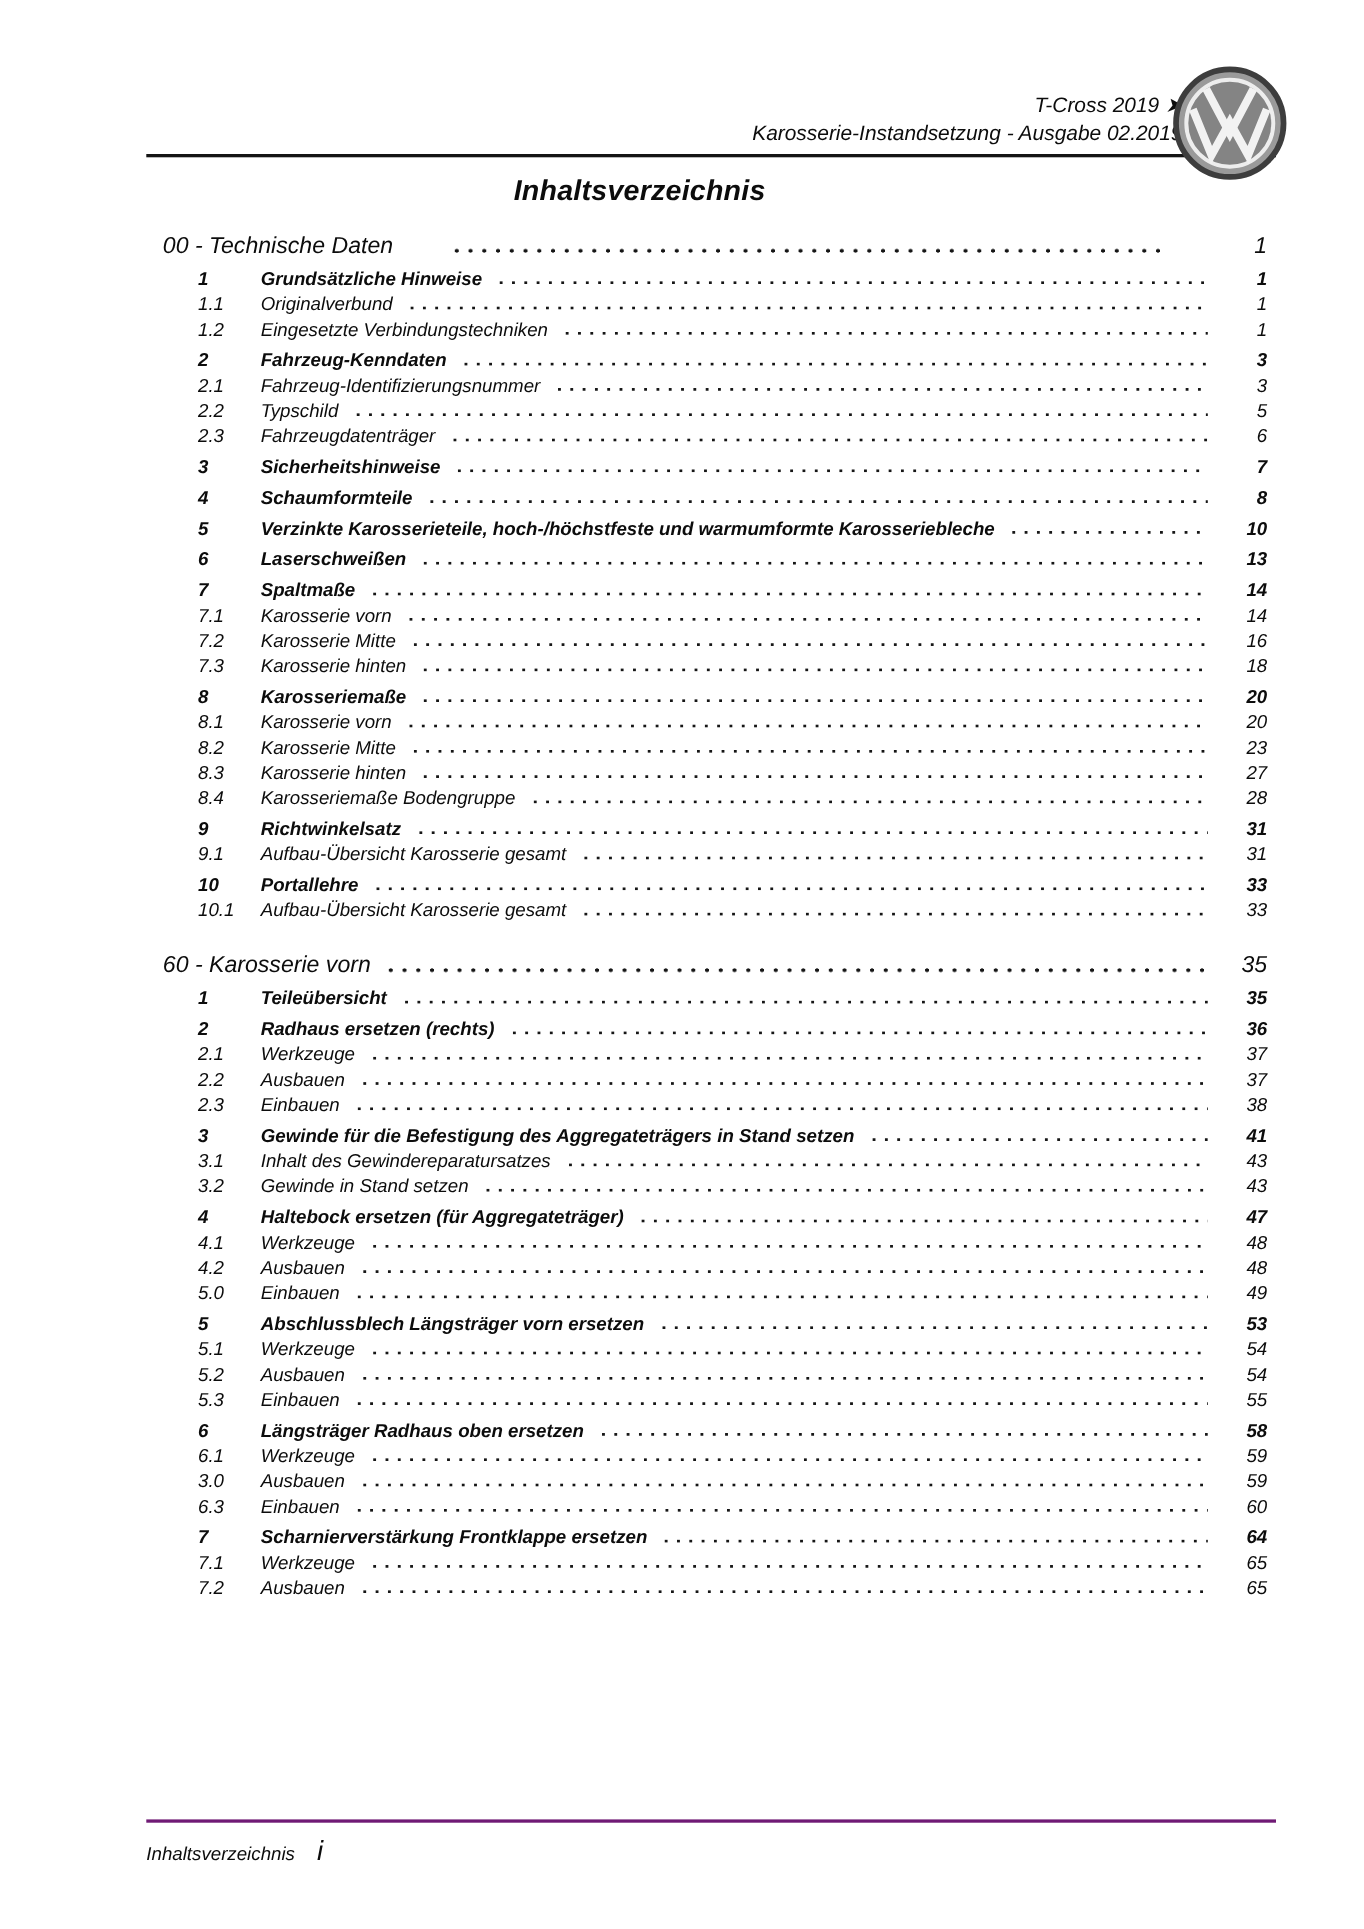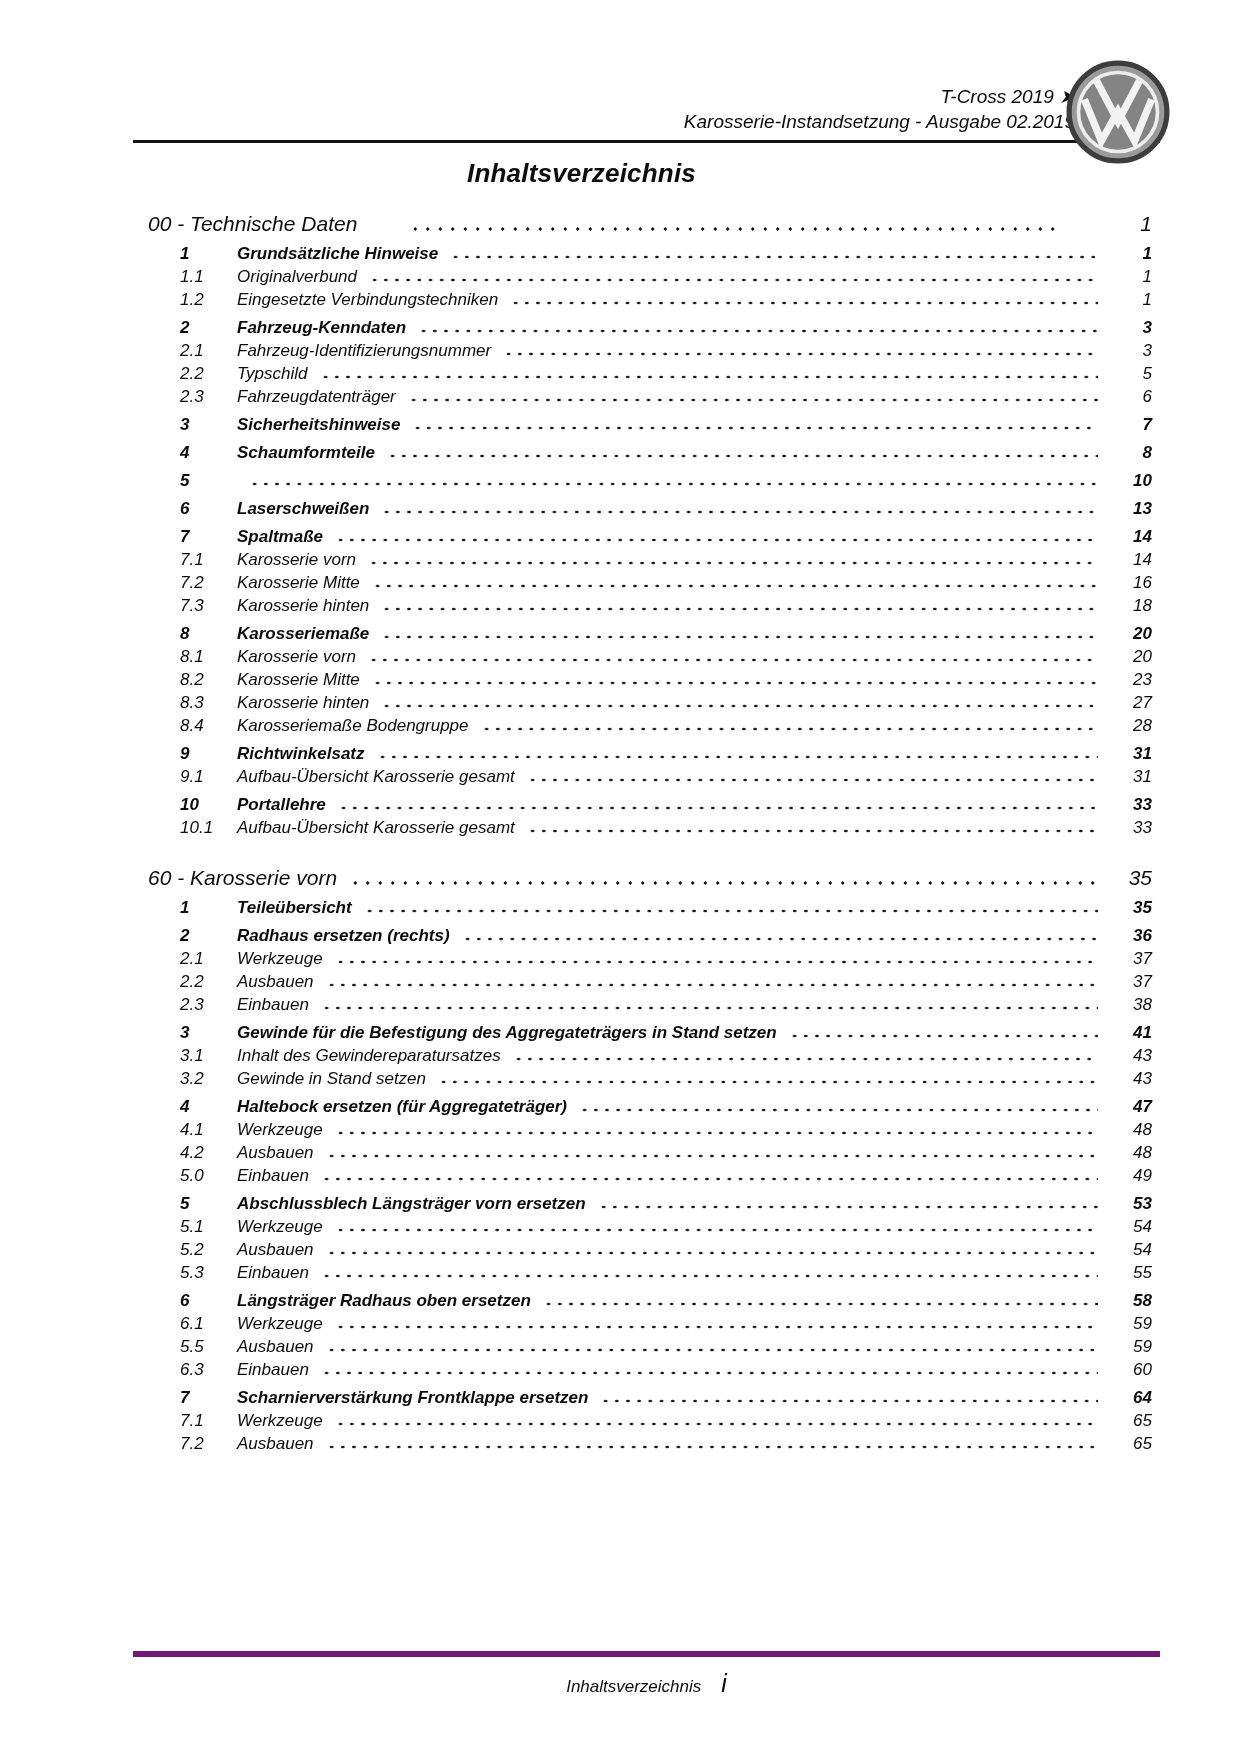--- a/index.html
+++ b/index.html
@@ -31,21 +31,21 @@
     margin:0 6px 0 10px;
     background-image: radial-gradient(circle, #161616 1.45px, rgba(0,0,0,0) 1.6px);
     background-size:11.2px 4px; background-repeat:repeat-x; background-position:2px 50%;
   }
   .section-row .leader { background-image: radial-gradient(circle, #161616 1.6px, rgba(0,0,0,0) 1.75px); background-size:12.5px 4px; }
   .pagenum { flex:0 0 48px; text-align:right; }
 
   
   footer {
     position:absolute; left:133px; right:80px; bottom:56px;
-    border-top:6px solid #701a75; padding-top:12px; text-align:center; font-size:17px;
+    border-top:3px solid #701a75; padding-top:12px; text-align:left; font-size:17px;
   }
   .footer-page { font-size:25px; margin-left:20px; }
 </style>
 </head>
 <body>
 
 <div class="page">
 
   <header>
     <div class="header-text">
@@ -120,20 +120,21 @@
         <span class="pagenum">7</span>
       </div>
       <div class="row entry-row bold">
         <span class="num">4</span>
         <span class="etitle">Schaumformteile</span>
         <span class="leader"></span>
         <span class="pagenum">8</span>
       </div>
       <div class="row entry-row bold">
         <span class="num">5</span>
+        <span class="etitle">Verzinkte Karosserieteile, hoch-/höchstfeste und warmumformte Karosseriebleche</span>
         <span class="leader"></span>
         <span class="pagenum">10</span>
       </div>
       <div class="row entry-row bold">
         <span class="num">6</span>
         <span class="etitle">Laserschweißen</span>
         <span class="leader"></span>
         <span class="pagenum">13</span>
       </div>
       <div class="row entry-row bold">
@@ -321,21 +322,21 @@
         <span class="leader"></span>
         <span class="pagenum">58</span>
       </div>
       <div class="row entry-row">
         <span class="num">6.1</span>
         <span class="etitle">Werkzeuge</span>
         <span class="leader"></span>
         <span class="pagenum">59</span>
       </div>
       <div class="row entry-row">
-        <span class="num">5.5</span>
+        <span class="num">3.0</span>
         <span class="etitle">Ausbauen</span>
         <span class="leader"></span>
         <span class="pagenum">59</span>
       </div>
       <div class="row entry-row">
         <span class="num">6.3</span>
         <span class="etitle">Einbauen</span>
         <span class="leader"></span>
         <span class="pagenum">60</span>
       </div>

